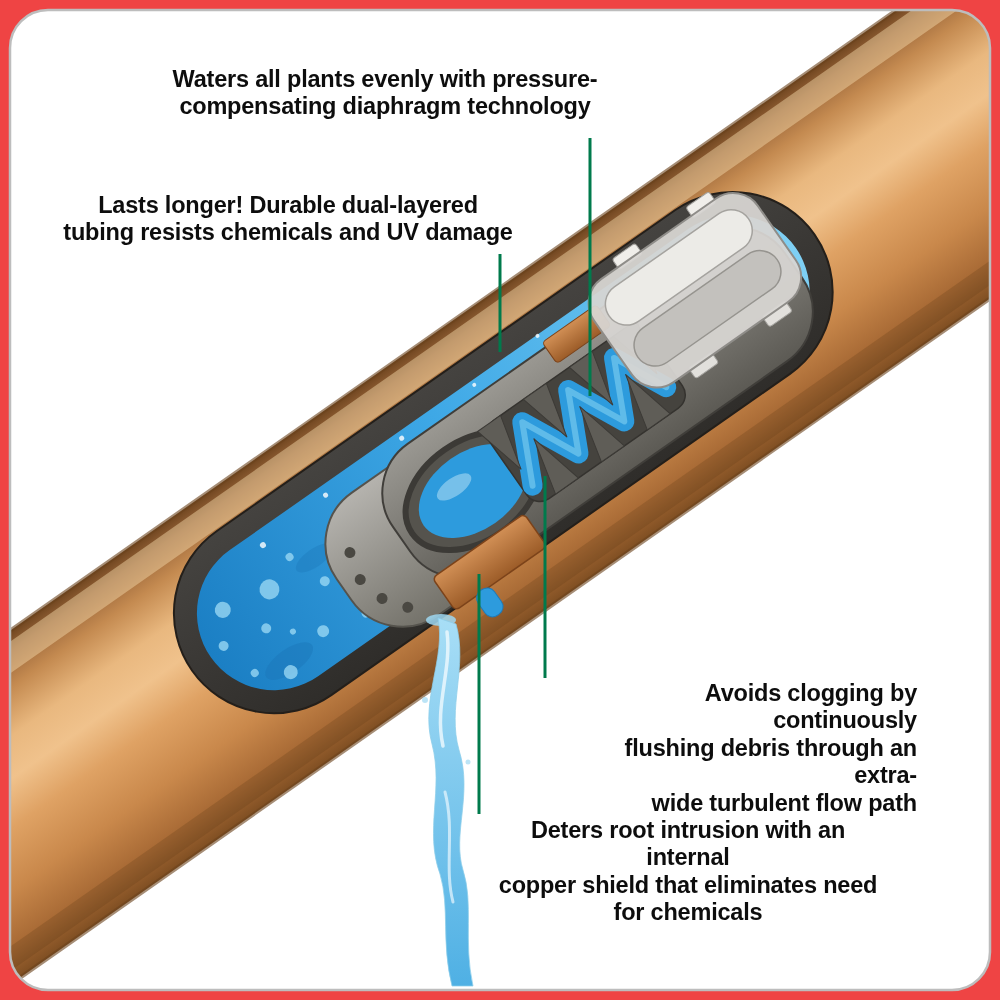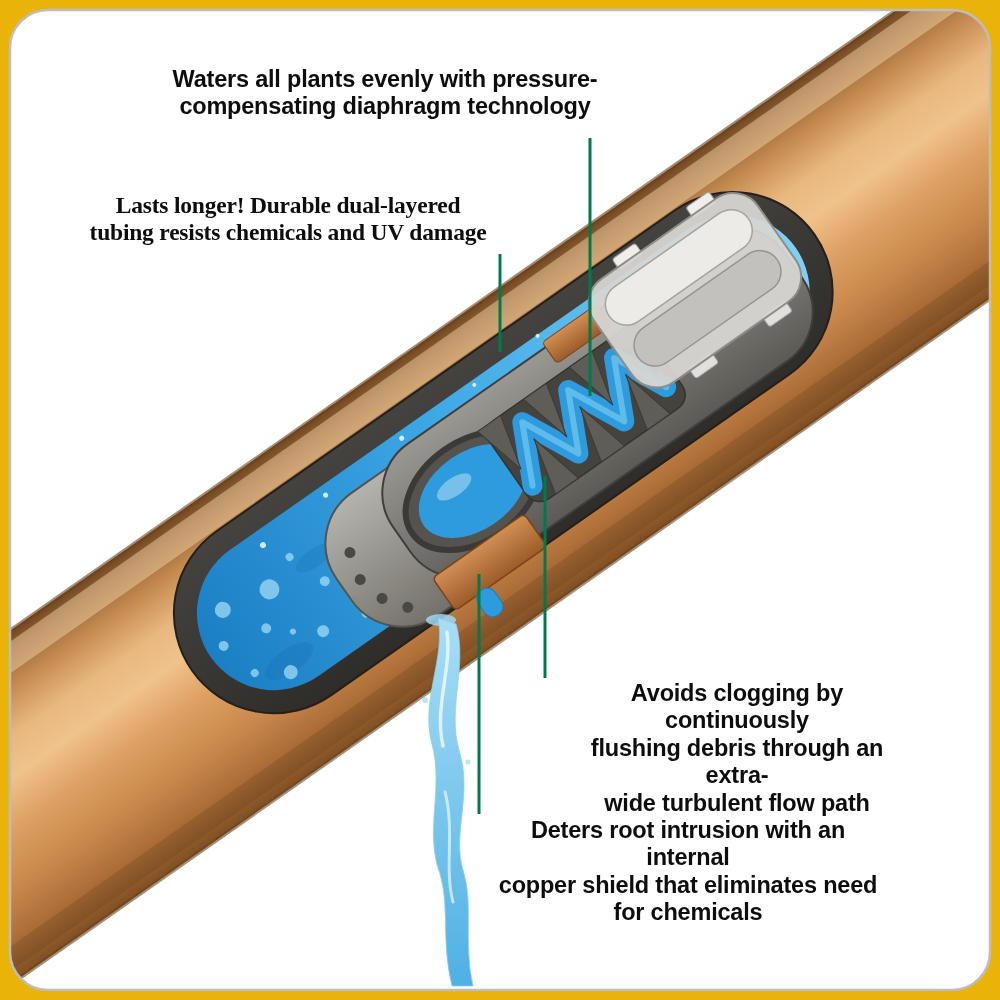--- a/index.html
+++ b/index.html
@@ -1,27 +1,27 @@
 <!DOCTYPE html>
 <html><head>
 <meta charset="utf-8">
 <style>
   html,body { margin:0; padding:0; background:#ffffff; }
   .stage {
-    position:relative; width:1000px; height:1000px; background:#eab308;
+    position:relative; width:1000px; height:1000px; background:#ef4444;
     font-family:"Liberation Sans", sans-serif; overflow:hidden;
   }
   svg.art { position:absolute; left:0; top:0; }
   .callout {
     position:absolute; font-weight:bold; font-size:23.5px; line-height:1.17;
     color:#0d0d0d; white-space:pre-line; letter-spacing:-0.2px;
   }
   .c1 { left:140px; top:66px;  width:490px; text-align:center; }
-  .c2 { left:60px;  top:192px; width:456px; text-align:center;font-family:Liberation Serif, serif; }
-  .c3 { left:557px; top:680px; width:360px; text-align:center; }
+  .c2 { left:60px;  top:192px; width:456px; text-align:center; }
+  .c3 { left:557px; top:680px; width:360px; text-align:right; }
   .c4 { left:488px; top:817px; width:400px; text-align:center; }
 </style>
 </head>
 <body>
 
 <div class="stage">
 
   <svg class="art" width="1000" height="1000" viewBox="0 0 1000 1000">
     <defs>
       <clipPath id="frame">

